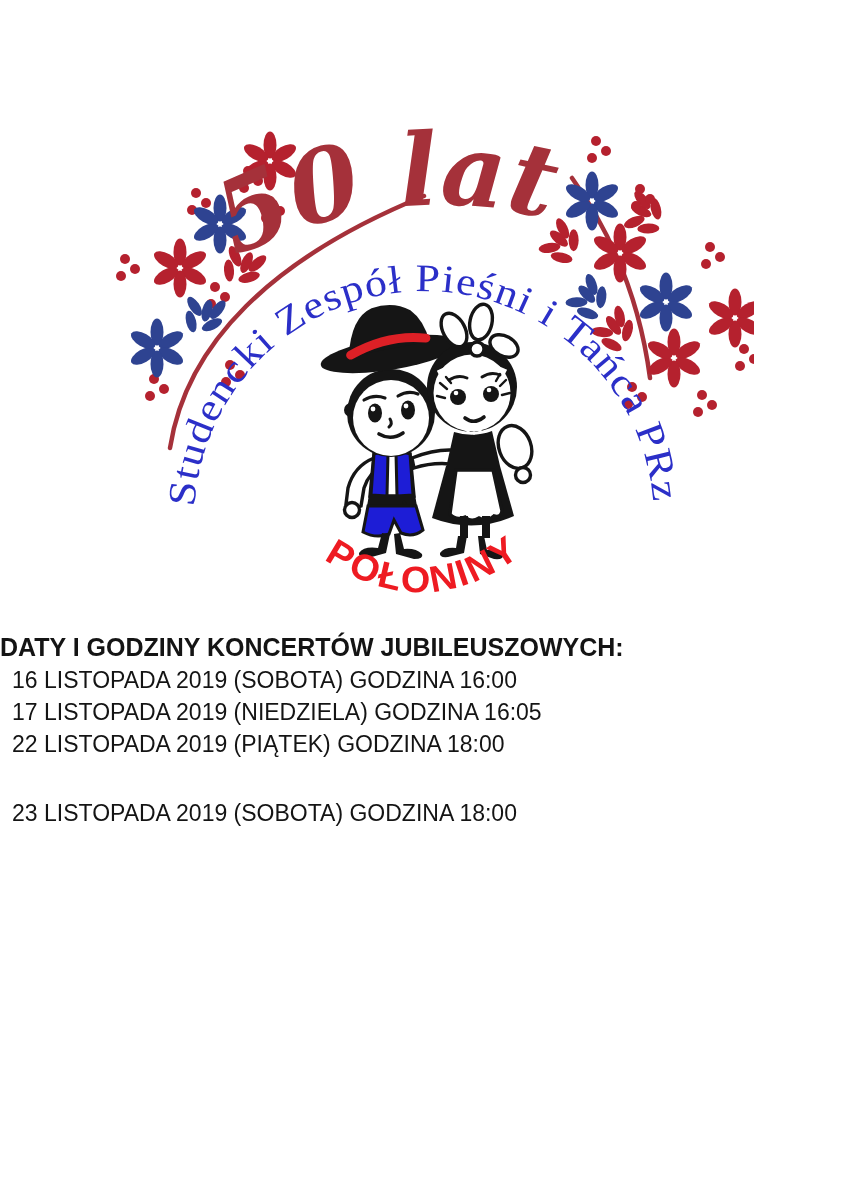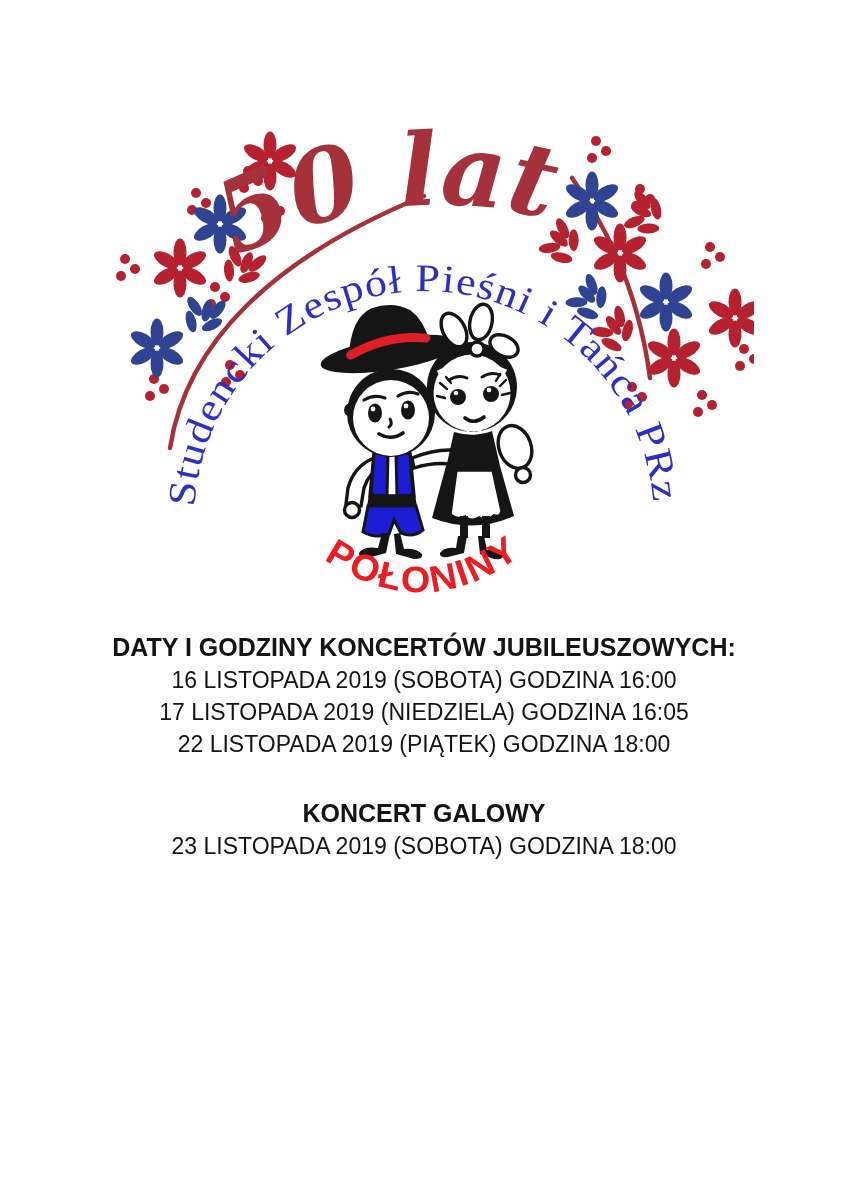--- a/index.html
+++ b/index.html
@@ -26,23 +26,23 @@
   .blue-cloth{fill:var(--vest-blue);stroke:var(--ink-black);stroke-width:3;}
   .line-ink{stroke:var(--ink-black);fill:none;stroke-linecap:round;}
   .script-text{font-family:"DejaVu Serif",serif;font-style:italic;font-weight:bold;
                font-size:100px;fill:var(--script-red);}
   .arc-text{font-family:"Liberation Serif",serif;font-size:39px;font-weight:500;
             fill:var(--text-blue);letter-spacing:1px;}
   .name-text{font-family:"Liberation Sans",sans-serif;font-size:37px;font-weight:bold;
              fill:var(--bright-red);letter-spacing:2px;}
 
   
-  .schedule{position:absolute;left:0;top:631px;width:848px;text-align:center;color:#141414;}
+  .schedule{position:absolute;left:0;top:631px;width:848px;text-align:left;color:#141414;}
   .sched-title{font-size:25px;font-weight:bold;line-height:33px;}
-  .sched-line{font-size:23px;line-height:32px;}
+  .sched-line{font-size:23px;line-height:32px;margin-left:12px;}
   .sched-gap{height:37px;}
 </style>
 </head>
 <body>
 
 <div class="page">
 
   <svg class="logo" width="660" height="500" viewBox="0 0 660 500">
     <defs>
       <g id="flower6">
@@ -201,17 +201,16 @@
       <textPath href="#arcName" startOffset="2" textLength="214" lengthAdjust="spacingAndGlyphs">POŁONINY</textPath>
     </text>
   </svg>
 
   <div class="schedule">
     <div class="sched-title">DATY I GODZINY KONCERTÓW JUBILEUSZOWYCH:</div>
     <div class="sched-line">16 LISTOPADA 2019 (SOBOTA) GODZINA 16:00</div>
     <div class="sched-line">17 LISTOPADA 2019 (NIEDZIELA) GODZINA 16:05</div>
     <div class="sched-line">22 LISTOPADA 2019 (PIĄTEK) GODZINA 18:00</div>
     <div class="sched-gap"></div>
-    <div class="sched-title">KONCERT GALOWY</div>
     <div class="sched-line">23 LISTOPADA 2019 (SOBOTA) GODZINA 18:00</div>
   </div>
 
 </div>
 
 </body></html>

